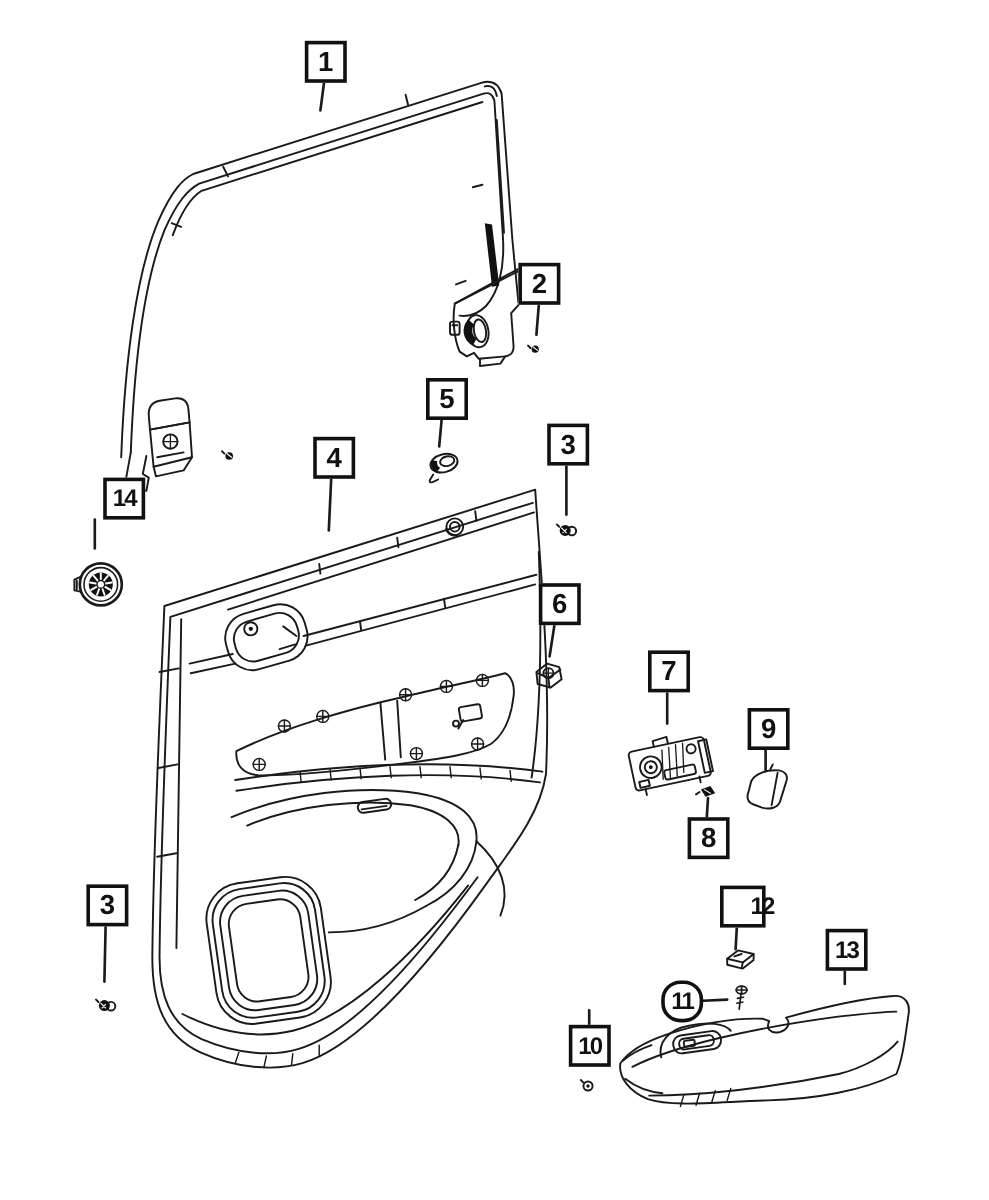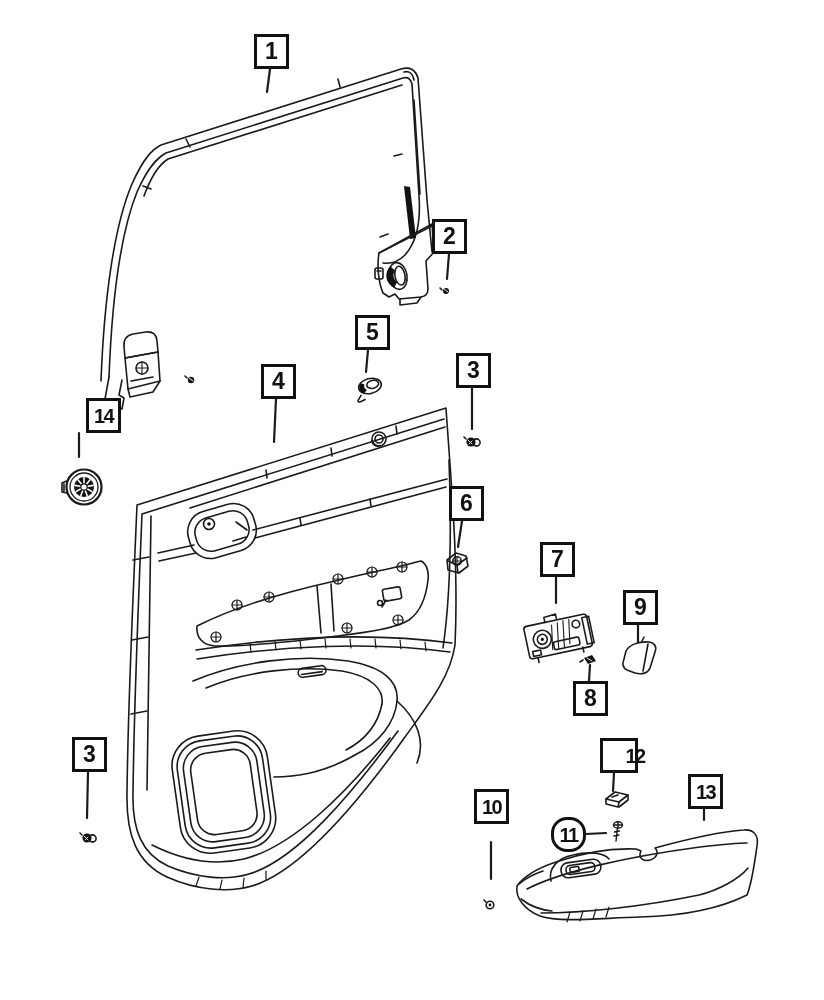--- a/index.html
+++ b/index.html
@@ -298,15 +298,15 @@
 <div class="callout" style="left:261px;top:364px;">4</div>
 <div class="callout two" style="left:62px;top:398px;margin-left:24px;">14</div>
 <div class="callout" style="left:449px;top:486px;">6</div>
 <div class="callout" style="left:540px;top:542px;">7</div>
 <div class="callout" style="left:623px;top:590px;">9</div>
 <div class="callout" style="left:573px;top:681px;">8</div>
 <div class="callout" style="left:72px;top:737px;">3</div>
 <div class="callout two" style="left:600px;top:738px;padding-left:32px;">12</div>
 <div class="callout two" style="left:688px;top:774px;">13</div>
 <div class="callout two" style="left:551px;top:817px;border-radius:16px;">11</div>
-<div class="callout two" style="left:474px;top:789px;">10</div>
+<div class="callout two" style="left:474px;top:854px;">10</div>
 
 </div>
 
 </body></html>

